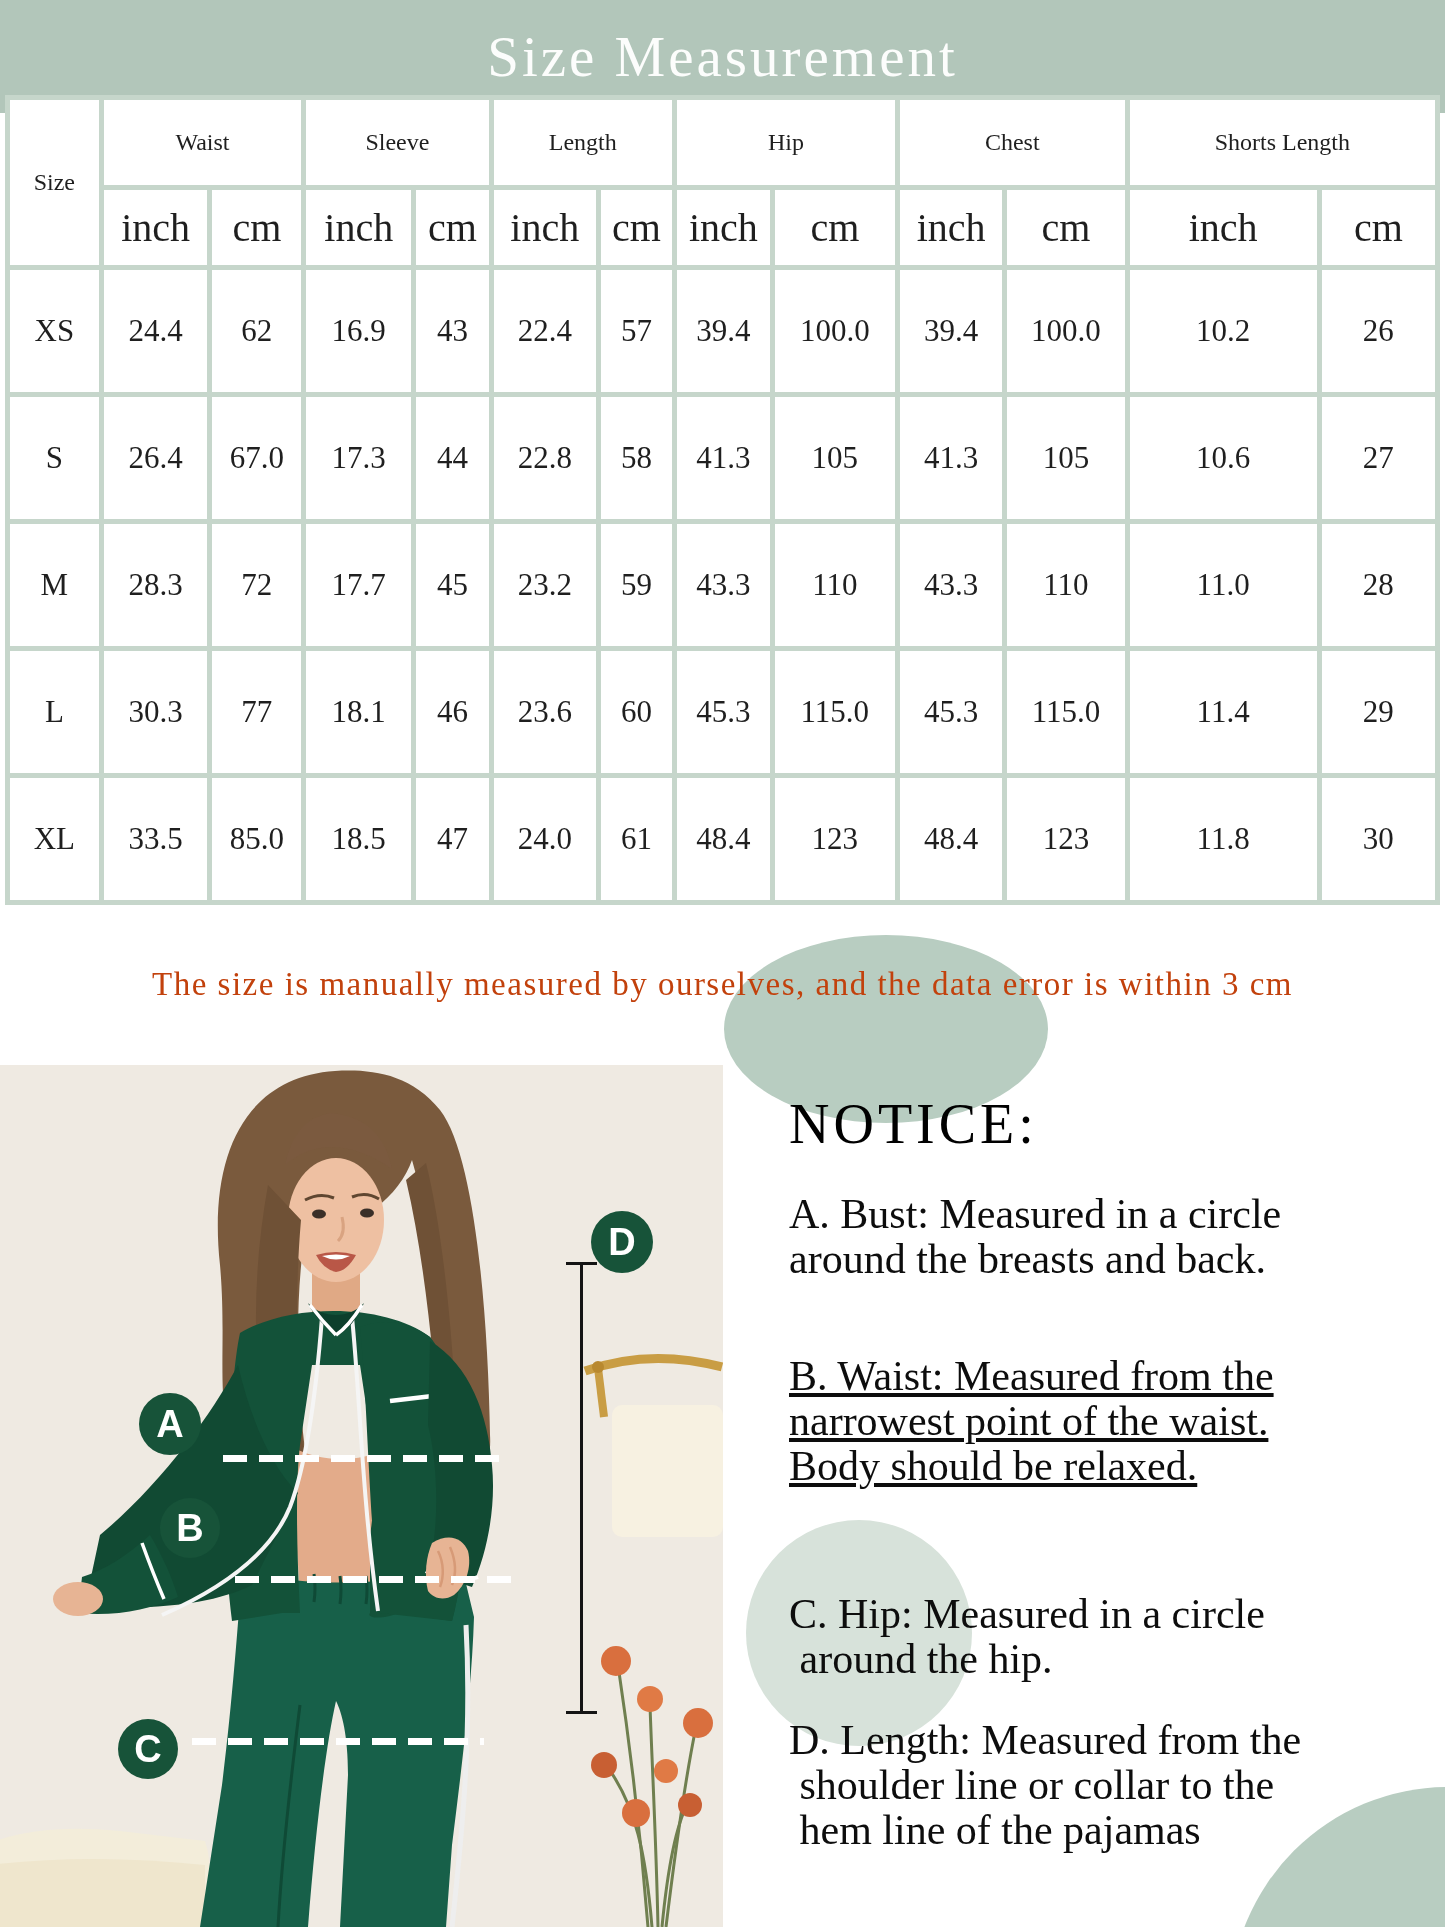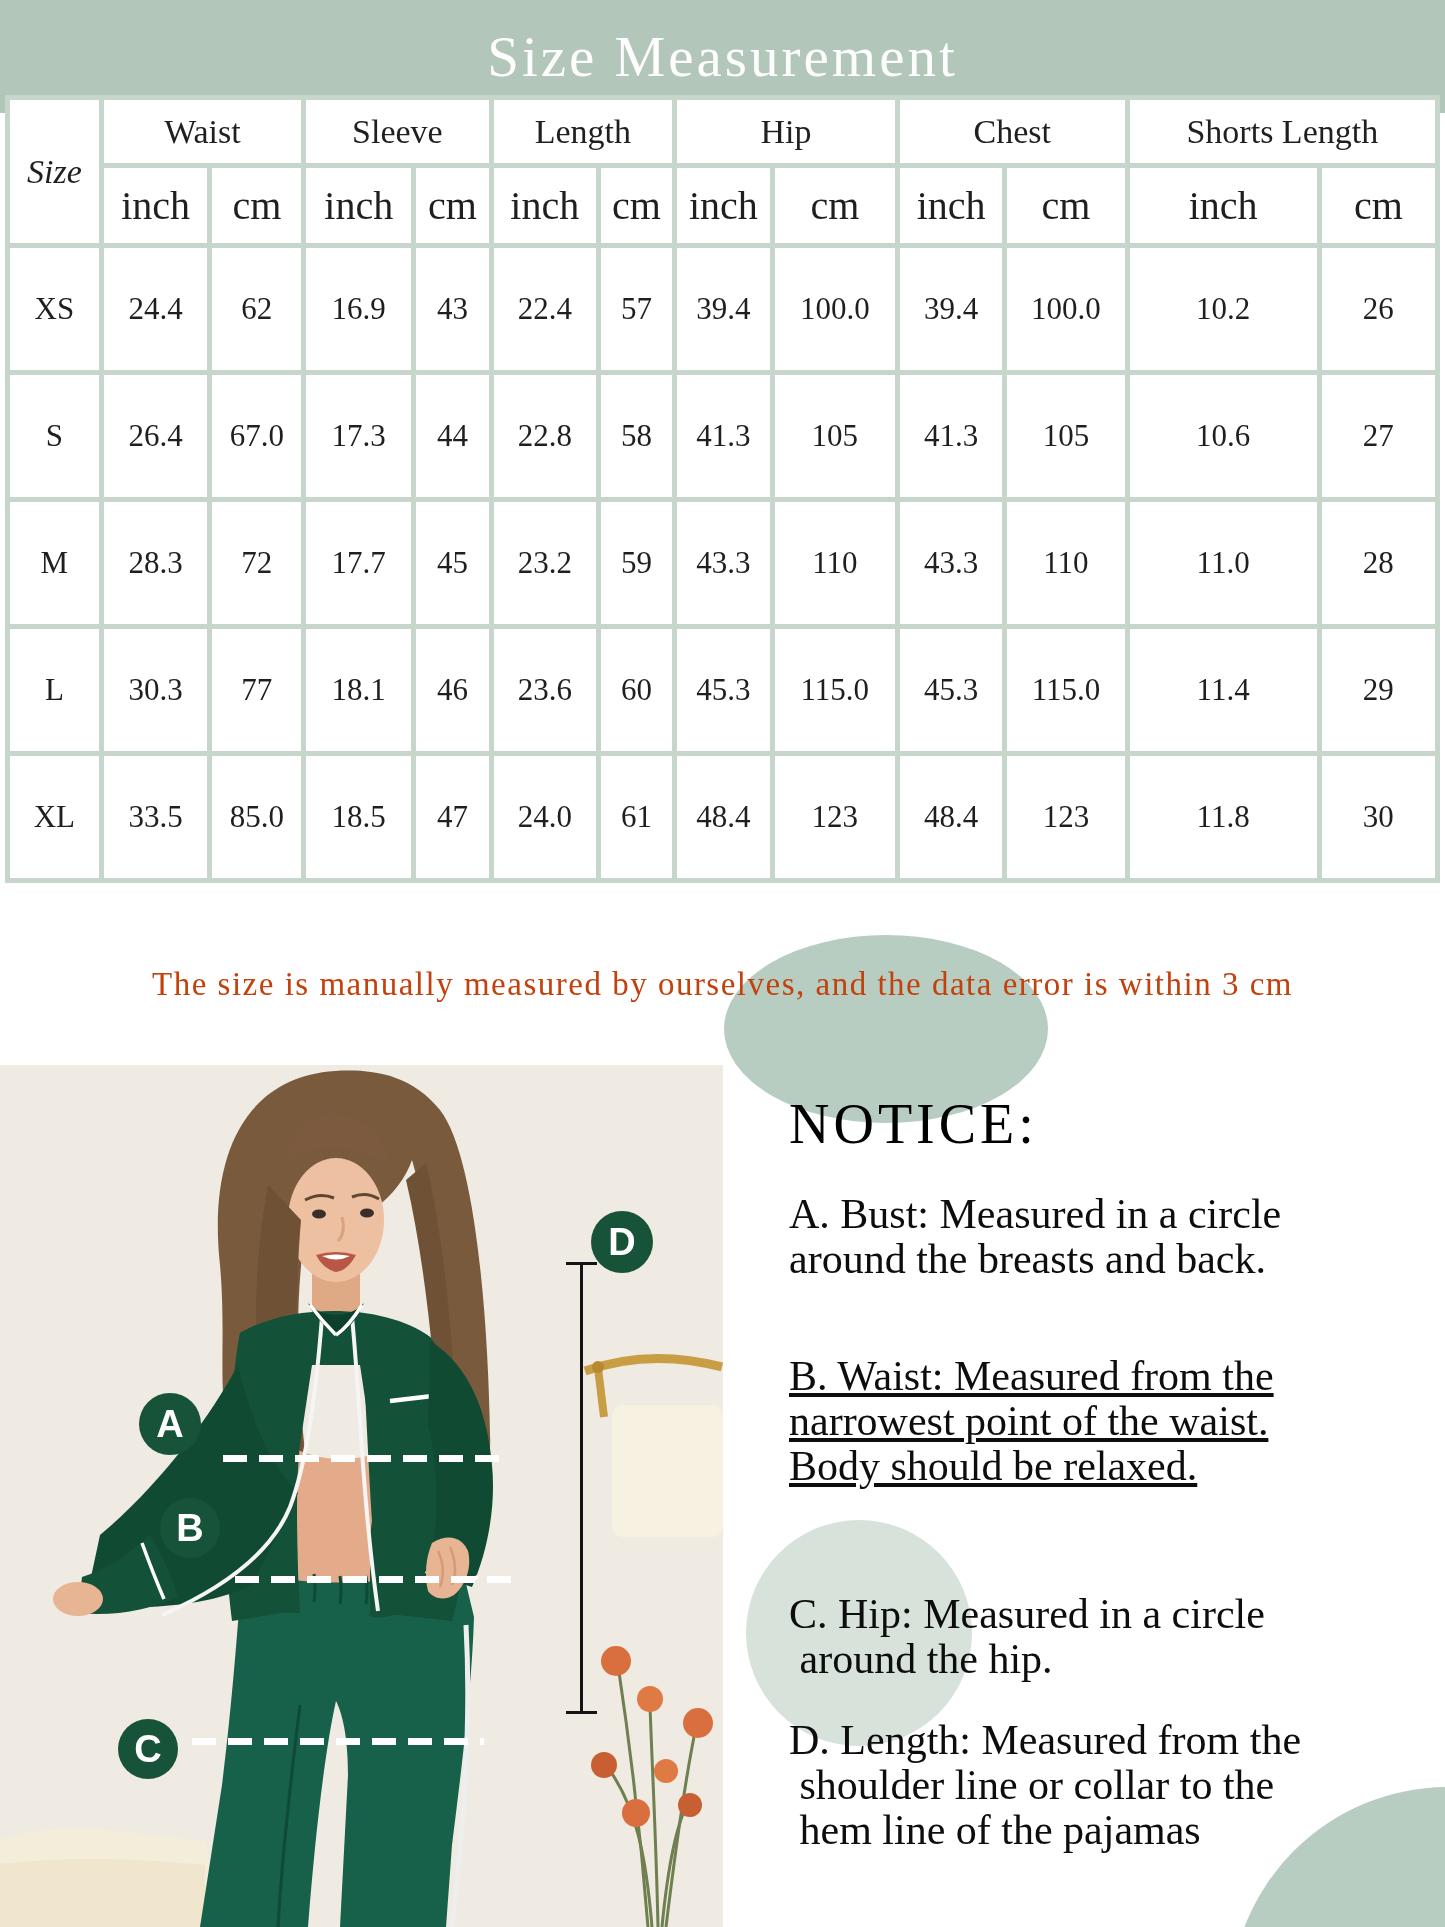--- a/index.html
+++ b/index.html
@@ -18,24 +18,24 @@
   
   .table-wrap{position:absolute;left:5px;top:95px;width:1435px;}
   table.size-table{
     width:100%;border-spacing:5px;background:#c6d6cb;table-layout:fixed;
     border-collapse:separate;
   }
   table.size-table td{
     background:#ffffff;text-align:center;vertical-align:middle;
     font-size:31px;color:#1f1f1f;padding:0;
   }
-  tr.r-group td{height:63px;font-size:34px;}
+  tr.r-group td{height:85px;font-size:24px;}
   tr.r-units td{height:75px;font-size:40px;}
   tr.r-data td{height:122px;}
-  td.size-corner{font-size:33px;text-align:left;padding-left:14px;font-style:italic;}
+  td.size-corner{font-size:33px;text-align:left;padding-left:14px;}
   td.size-label{font-size:32px;}
   
   .note-line{
     position:absolute;left:0;top:966px;width:100%;text-align:center;
     font-size:33px;letter-spacing:1.5px;color:#c2410c;white-space:nowrap;z-index:2;
   }
   
   .blob{position:absolute;border-radius:50%;z-index:1;}
   .blob-note{left:724px;top:935px;width:324px;height:188px;background:#b8cdc1;}
   .blob-mid{left:746px;top:1520px;width:226px;height:226px;background:#d7e2da;}

